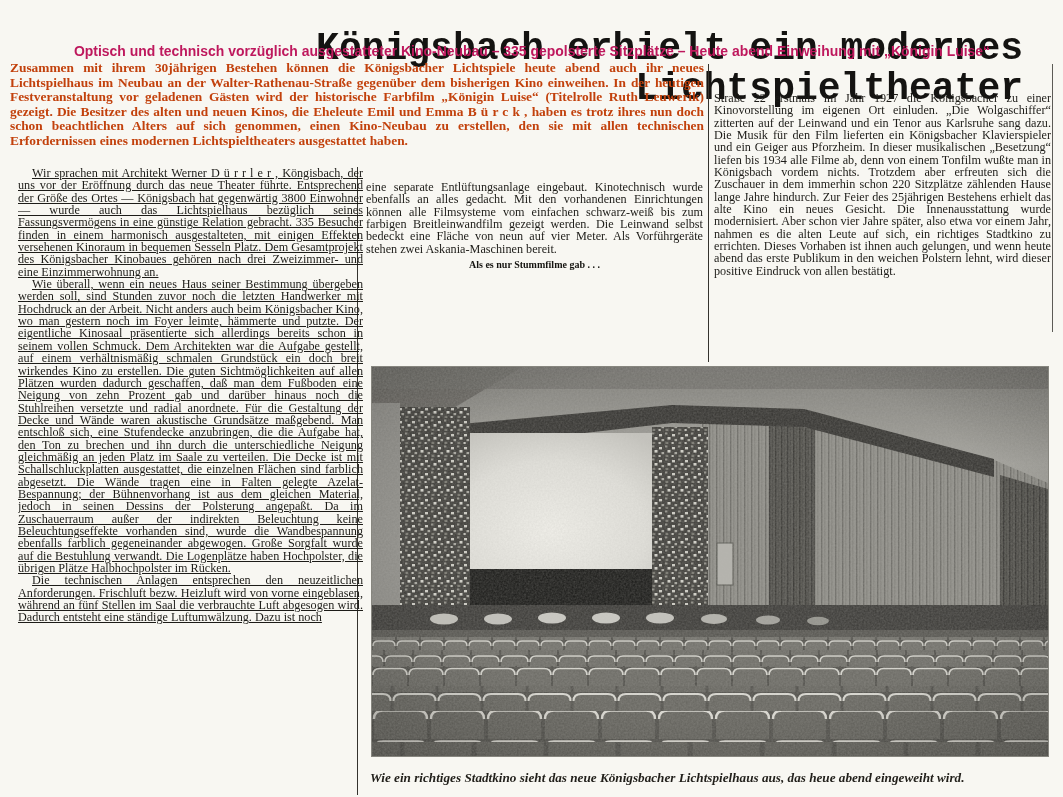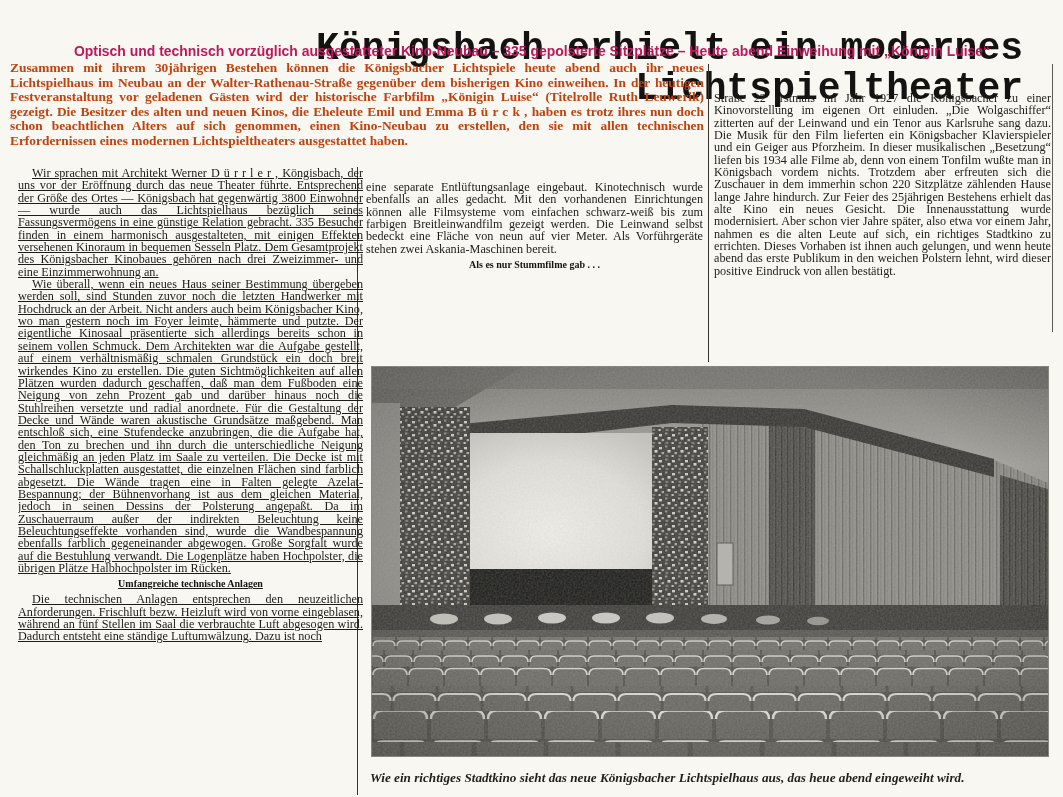--- a/index.html
+++ b/index.html
@@ -70,21 +70,20 @@
 
   <p class="lead">Zusammen mit ihrem 30jährigen Bestehen können die Königsbacher Lichtspiele heute abend auch ihr neues Lichtspielhaus im Neubau an der Walter-Rathenau-Straße gegenüber dem bisherigen Kino einweihen. In der heutigen Festveranstaltung vor geladenen Gästen wird der historische Farbfilm „Königin Luise“ (Titelrolle Ruth Leuwerik) gezeigt. Die Besitzer des alten und neuen Kinos, die Eheleute Emil und Emma B ü r c k , haben es trotz ihres nun doch schon beachtlichen Alters auf sich genommen, einen Kino-Neubau zu erstellen, den sie mit allen technischen Erfordernissen eines modernen Lichtspieltheaters ausgestattet haben.</p>
 
   <div class="vrule r1"></div>
   <div class="vrule r2"></div>
   <div class="vrule r3"></div>
 
   <div class="bodycol col1">
     <p class="indent">Wir sprachen mit Architekt Werner D ü r r l e r , Köngisbach, der uns vor der Eröffnung durch das neue Theater führte. Entsprechend der Größe des Ortes — Königsbach hat gegenwärtig 3800 Einwohner — wurde auch das Lichtspielhaus bezüglich seines Fassungsvermögens in eine günstige Relation gebracht. 335 Besucher finden in einem harmonisch ausgestalteten, mit einigen Effekten versehenen Kinoraum in bequemen Sesseln Platz. Dem Gesamtprojekt des Königsbacher Kinobaues gehören nach drei Zweizimmer- und eine Einzimmerwohnung an.</p>
     <p class="indent">Wie überall, wenn ein neues Haus seiner Bestimmung übergeben werden soll, sind Stunden zuvor noch die letzten Handwerker mit Hochdruck an der Arbeit. Nicht anders auch beim Königsbacher Kino, wo man gestern noch im Foyer leimte, hämmerte und putzte. Der eigentliche Kinosaal präsentierte sich allerdings bereits schon in seinem vollen Schmuck. Dem Architekten war die Aufgabe gestellt, auf einem verhältnismäßig schmalen Grundstück ein doch breit wirkendes Kino zu erstellen. Die guten Sichtmöglichkeiten auf allen Plätzen wurden dadurch geschaffen, daß man dem Fußboden eine Neigung von zehn Prozent gab und darüber hinaus noch die Stuhlreihen versetzte und radial anordnete. Für die Gestaltung der Decke und Wände waren akustische Grundsätze maßgebend. Man entschloß sich, eine Stufendecke anzubringen, die die Aufgabe hat, den Ton zu brechen und ihn durch die unterschiedliche Neigung gleichmäßig an jeden Platz im Saale zu verteilen. Die Decke ist mit Schallschluckplatten ausgestattet, die einzelnen Flächen sind farblich abgesetzt. Die Wände tragen eine in Falten gelegte Azelat-Bespannung; der Bühnenvorhang ist aus dem gleichen Material, jedoch in seinen Dessins der Polsterung angepaßt. Da im Zuschauerraum außer der indirekten Beleuchtung keine Beleuchtungseffekte vorhanden sind, wurde die Wandbespannung ebenfalls farblich gegeneinander abgewogen. Große Sorgfalt wurde auf die Bestuhlung verwandt. Die Logenplätze haben Hochpolster, die übrigen Plätze Halbhochpolster im Rücken.</p>
-    <h3 class="crosshead">Umfangreiche technische Anlagen</h3>
     <p class="indent">Die technischen Anlagen entsprechen den neuzeitlichen Anforderungen. Frischluft bezw. Heizluft wird von vorne eingeblasen, während an fünf Stellen im Saal die verbrauchte Luft abgesogen wird. Dadurch entsteht eine ständige Luftumwälzung. Dazu ist noch</p>
   </div>
 
   <div class="bodycol col2">
     <p>eine separate Entlüftungsanlage eingebaut. Kinotechnisch wurde ebenfalls an alles gedacht. Mit den vorhandenen Einrichtungen können alle Filmsysteme vom einfachen schwarz-weiß bis zum farbigen Breitleinwandfilm gezeigt werden. Die Leinwand selbst bedeckt eine Fläche von neun auf vier Meter. Als Vorführgeräte stehen zwei Askania-Maschinen bereit.</p>
     <h3 class="crosshead">Als es nur Stummfilme gab . . .</h3>
   </div>
 
   <div class="bodycol col3">
     <p>Straße 22 erstmals im Jahr 1927 die Königsbacher zu einer Kinovorstellung im eigenen Ort einluden. „Die Wolgaschiffer“ zitterten auf der Leinwand und ein Tenor aus Karlsruhe sang dazu. Die Musik für den Film lieferten ein Königsbacher Klavierspieler und ein Geiger aus Pforzheim. In dieser musikalischen „Besetzung“ liefen bis 1934 alle Filme ab, denn von einem Tonfilm wußte man in Königsbach vordem nichts. Trotzdem aber erfreuten sich die Zuschauer in dem immerhin schon 220 Sitzplätze zählenden Hause lange Jahre hindurch. Zur Feier des 25jährigen Bestehens erhielt das alte Kino ein neues Gesicht. Die Innenausstattung wurde modernisiert. Aber schon vier Jahre später, also etwa vor einem Jahr, nahmen es die alten Leute auf sich, ein richtiges Stadtkino zu errichten. Dieses Vorhaben ist ihnen auch gelungen, und wenn heute abend das erste Publikum in den weichen Polstern lehnt, wird dieser positive Eindruck von allen bestätigt.</p>

